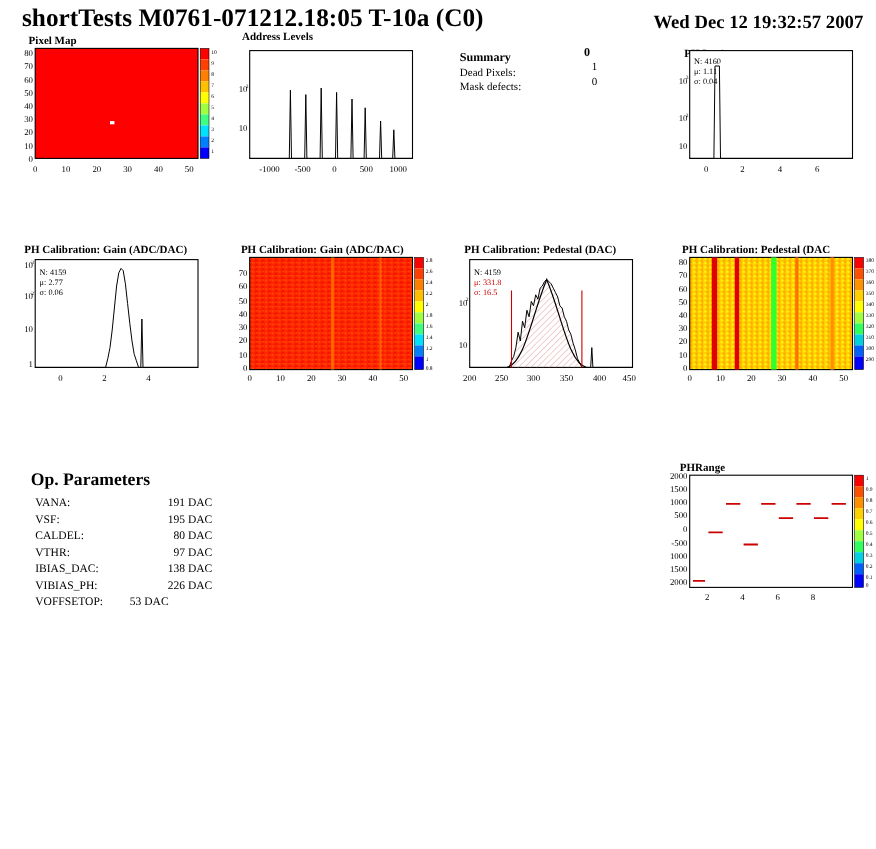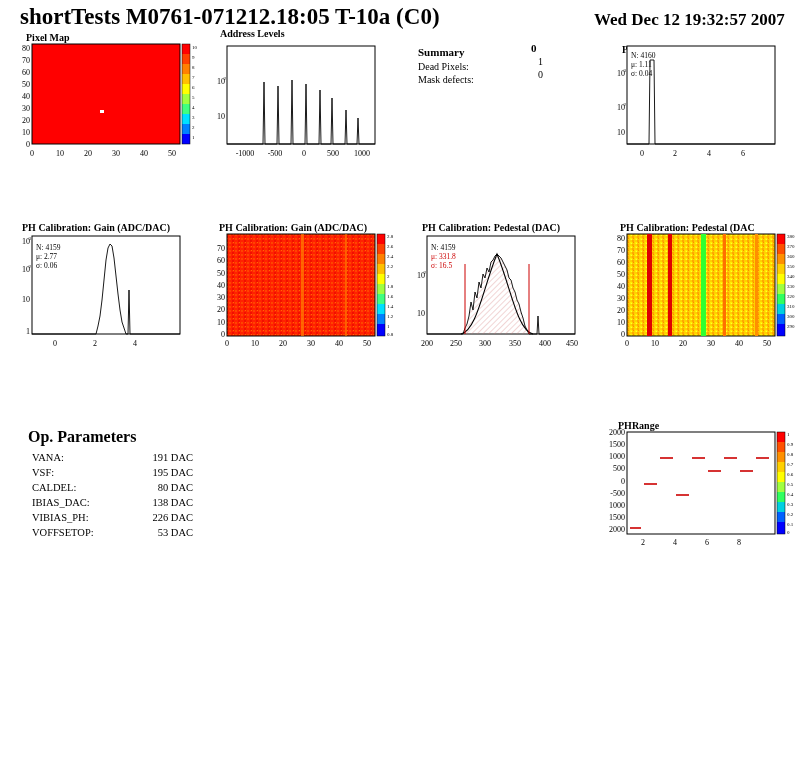--- a/index.html
+++ b/index.html
@@ -332,30 +332,34 @@
   </div>
   <div style="position:relative;height:15px;">
     <span class="op-row" style="position:absolute;left:4px;">VSF:</span>
     <span class="op-row" style="position:absolute;left:90px;width:75px;text-align:right;">195 DAC</span>
   </div>
   <div style="position:relative;height:15px;">
     <span class="op-row" style="position:absolute;left:4px;">CALDEL:</span>
     <span class="op-row" style="position:absolute;left:90px;width:75px;text-align:right;">80 DAC</span>
   </div>
   <div style="position:relative;height:15px;">
+    <span class="op-row" style="position:absolute;left:4px;">VTHR:</span>
+    <span class="op-row" style="position:absolute;left:90px;width:75px;text-align:right;">97 DAC</span>
+  </div>
+  <div style="position:relative;height:15px;">
     <span class="op-row" style="position:absolute;left:4px;">IBIAS_DAC:</span>
     <span class="op-row" style="position:absolute;left:90px;width:75px;text-align:right;">138 DAC</span>
   </div>
   <div style="position:relative;height:15px;">
     <span class="op-row" style="position:absolute;left:4px;text-align:center;">VIBIAS_PH:</span>
     <span class="op-row" style="position:absolute;left:90px;width:75px;text-align:right;">226 DAC</span>
   </div>
   <div style="position:relative;height:15px;">
     <span class="op-row" style="position:absolute;left:4px;">VOFFSETOP:</span>
-    <span class="op-row" style="position:absolute;left:90px;width:75px;text-align:right;">53 DAC</span>
+    <span class="op-row" style="position:absolute;left:90px;width:75px;text-align:left;">53 DAC</span>
   </div>
 </div>
 
 <div class="abs panel-title" style="left:618px;top:420px;">PHRange</div>
 <div class="abs" style="left:605px;top:428px;width:190px;height:125px;">
   <svg width="190" height="125" viewBox="0 0 190 125">
     <rect x="22" y="4" width="148" height="102" fill="#fff" stroke="#000" stroke-width="1"></rect>
     <g stroke="#cc0000" stroke-width="1.6">
       <line x1="25" y1="100" x2="36" y2="100"></line>
       <line x1="39" y1="56" x2="52" y2="56"></line>

